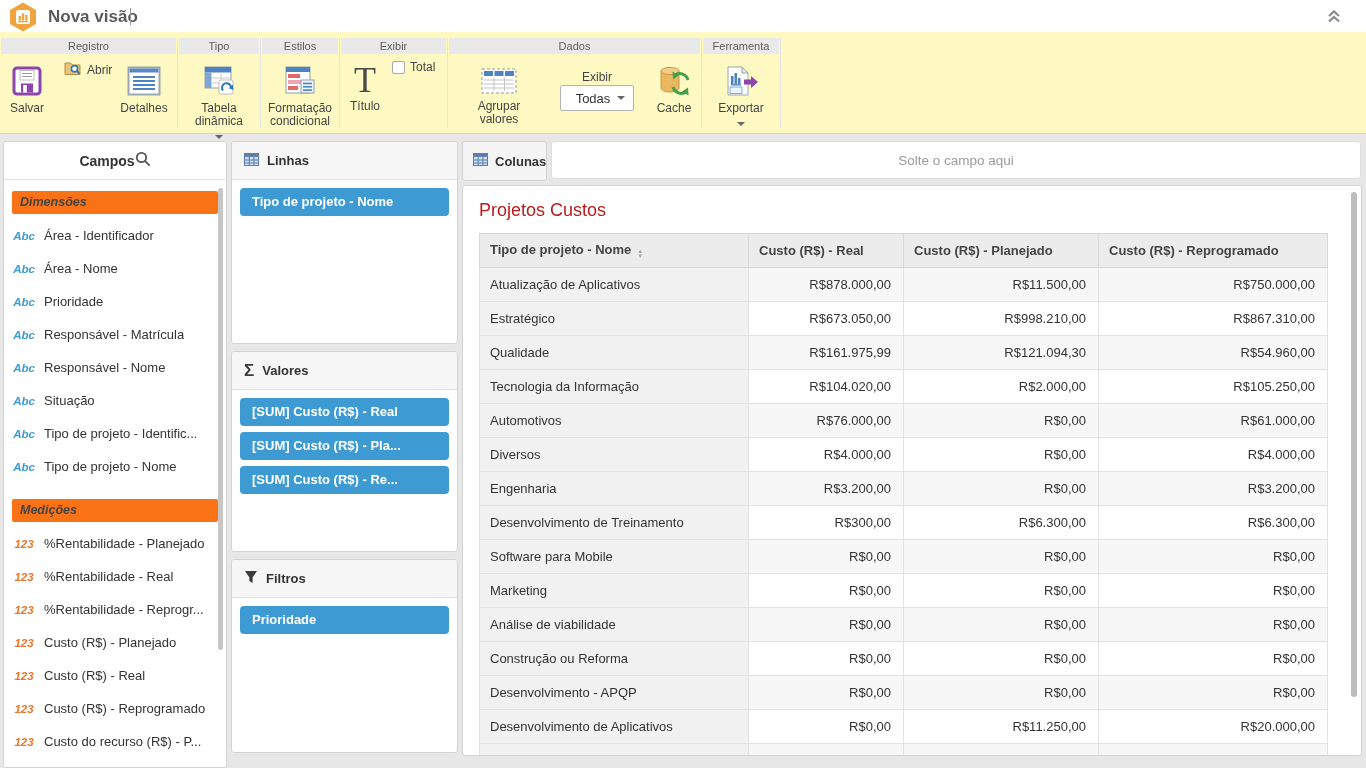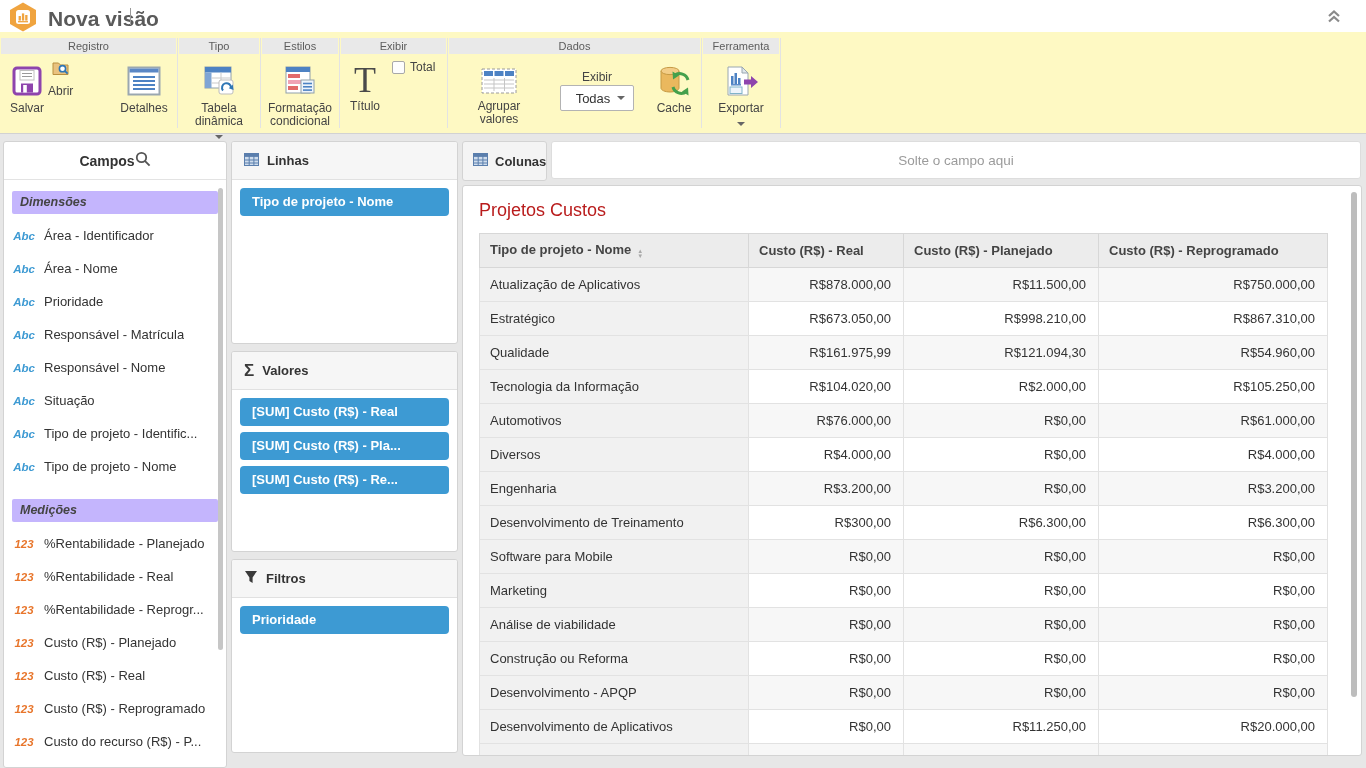--- a/index.html
+++ b/index.html
@@ -8,21 +8,21 @@
     font-family: "Liberation Sans", sans-serif;
     background:#e7e7e7;
     position:relative;
     color:#333;
   }
   :root { --accent:#3d9ad3; }
 
   
   .topbar { position:absolute; left:0; top:0; width:1366px; height:32px; background:#fff; }
   .logo { position:absolute; left:8px; top:2px; }
-  .app-title { position:absolute; left:48px; top:7px; font-size:21px; color:#5a5a5a; font-weight:700; }
+  .app-title { position:absolute; left:48px; top:7px; font-size:17px; color:#5a5a5a; font-weight:700; }
   .title-cursor { position:absolute; left:130px; top:8px; width:1px; height:17px; background:#9a9a9a; }
   .collapse-btn { position:absolute; right:24px; top:9px; cursor:pointer; }
 
   
   .ribbon { position:absolute; left:0; top:32px; width:1366px; height:102px; background:#fef9c3; border-bottom:1px solid #d2d2d2; }
   .grp-title { position:absolute; top:6px; height:16px; background:#e9e9e9; color:#5c5c5c;
                font-size:11px; line-height:16px; text-align:center; }
   .grp-sep { position:absolute; top:6px; height:90px; width:1px; background:#e3e3e3; }
   .rib-btn { position:absolute; text-align:center; font-size:12px; color:#444; cursor:pointer; }
   .rib-btn .ico { display:block; margin:0 auto 4px auto; height:32px; }
@@ -41,21 +41,21 @@
   
   .panel { position:absolute; background:#fff; border:1px solid #d3d3d3; border-radius:3px; overflow:hidden; }
   .panel-hd { height:38px; background:#f6f6f6; border-bottom:1px solid #e1e1e1; display:flex;
               align-items:center; padding:0 12px; font-size:13px; font-weight:700; color:#333; gap:8px; }
   .panel-body { padding:8px; position:relative; }
 
   
   .fields-hd { height:38px; display:flex; align-items:center; justify-content:center;
                padding:0 12px; border-bottom:1px solid #e3e3e3; }
   .fields-hd .t { font-size:14px; font-weight:700; color:#333; }
-  .sec-header { background:#c4b5fd; border-radius:2px; height:23px; line-height:23px; padding:0 8px;
+  .sec-header { background:#f97316; border-radius:2px; height:23px; line-height:23px; padding:0 8px;
                 font-size:12.5px; font-style:italic; font-weight:700; color:#444; margin:3px 0 5px 0; }
   .sec-header.gap { margin-top:16px; }
   .field-item { height:33px; display:flex; align-items:center; gap:8px; cursor:grab; }
   .field-type { width:24px; flex:0 0 24px; font-size:11.5px; font-style:italic; font-weight:700; text-align:center; }
   .field-type.abc { color:var(--accent); }
   .field-type.num { color:#e8762c; }
   .field-label { font-size:13px; color:#333; white-space:nowrap; overflow:hidden; }
   .vscroll { position:absolute; width:5px; background:#c6c6c6; border-radius:3px; }
 
   
@@ -135,21 +135,21 @@
         <rect x="8" y="4.5" width="14" height="9.5" fill="#fff" stroke="#c0c0c0"></rect>
         <line x1="10" y1="7.5" x2="20" y2="7.5" stroke="#9a9a9a"></line>
         <line x1="10" y1="10.5" x2="20" y2="10.5" stroke="#9a9a9a"></line>
         <rect x="9" y="17.5" width="12" height="9" fill="#8e44ad"></rect>
         <rect x="11.2" y="19" width="3.6" height="7.5" fill="#fff"></rect>
       </svg>
     </span>
     <span class="rib-label">Salvar</span>
   </div>
 
-  <div class="abrir-btn" style="position:absolute;left:48px;top:28px;flex-direction:column;">
+  <div class="abrir-btn" style="position:absolute;left:64px;top:28px;">
     <span>
       <svg width="18" height="16" viewBox="0 0 18 16">
         <path d="M1 3 h5.5 l2 2 H16 v9.5 H1z" fill="#e9c27f" stroke="#b98f3e"></path>
         <circle cx="10.5" cy="8.7" r="3.1" fill="#fff" stroke="#2e76b5" stroke-width="1.6"></circle>
         <line x1="12.8" y1="10.9" x2="15.6" y2="13.7" stroke="#2e76b5" stroke-width="1.9"></line>
       </svg>
     </span>
     <span>Abrir</span>
   </div>
 

